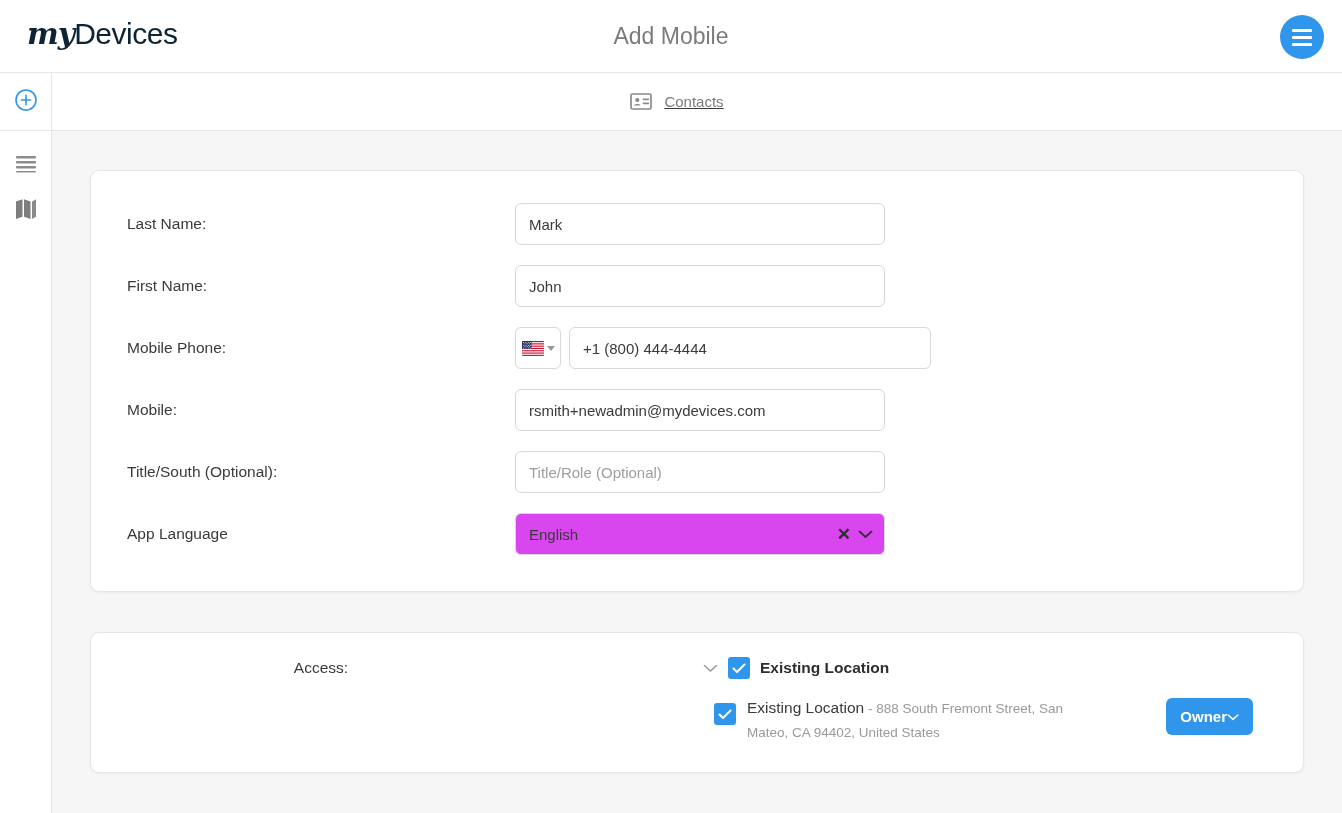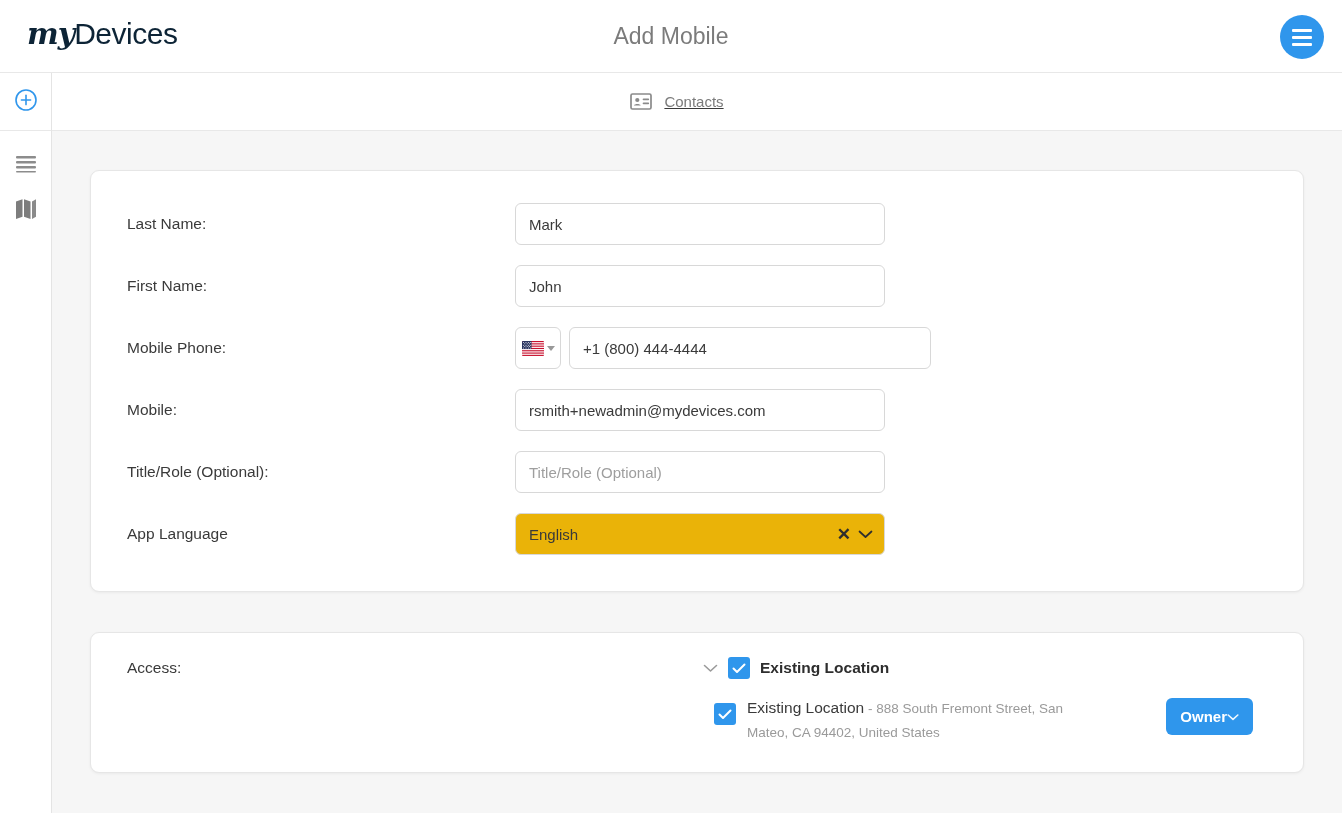--- a/index.html
+++ b/index.html
@@ -188,41 +188,42 @@
     width: 0; height: 0;
     border-left: 4px solid transparent;
     border-right: 4px solid transparent;
     border-top: 5px solid #999999;
   }
 
   .select-box {
     width: 370px; height: 42px;
     border: 1px solid #d8d8d8;
     border-radius: 6px;
-    background: #eab308;
+    background: #d946ef;
     display: flex;
     align-items: center;
     padding: 0 11px 0 13px;
     cursor: pointer;
   }
   .select-value { flex: 1; font-size: 15px; color: #3a3a3a; }
   .select-clear {
     font-size: 17px; font-weight: bold; color: #2e2e2e;
     padding: 0 7px; line-height: 1; cursor: pointer;
   }
   .select-caret { display: flex; align-items: center; color: #2e2e2e; cursor: pointer; }
 
   
   .access-row { display: flex; padding: 0 36px; }
   .access-label {
     width: 388px;
     font-size: 15.5px;
     color: #3a3a3a;
     flex: none;
     padding-top: 2px;
+    text-align: center;
   }
   .access-tree { flex: 1; padding-right: 14px; }
 
   .tree-group-header {
     display: flex;
     align-items: center;
     gap: 10px;
     margin-left: 188px;
   }
   .tree-caret { display: flex; align-items: center; color: #9a9a9a; cursor: pointer; }
@@ -407,21 +408,21 @@
       </div>
 
       <div class="form-row">
         <div class="form-label">Mobile:</div>
         <div class="field">
           <input class="text-input" type="text" value="rsmith+newadmin@mydevices.com" style="">
         </div>
       </div>
 
       <div class="form-row">
-        <div class="form-label">Title/Role (Optional):</div>
+        <div class="form-label">Title/South (Optional):</div>
         <div class="field">
           <input class="text-input" type="text" placeholder="Title/Role (Optional)" style="">
         </div>
       </div>
 
       <div class="form-row">
         <div class="form-label">App Language</div>
         <div class="field">
           <div class="select-box">
             <span class="select-value">English</span>

